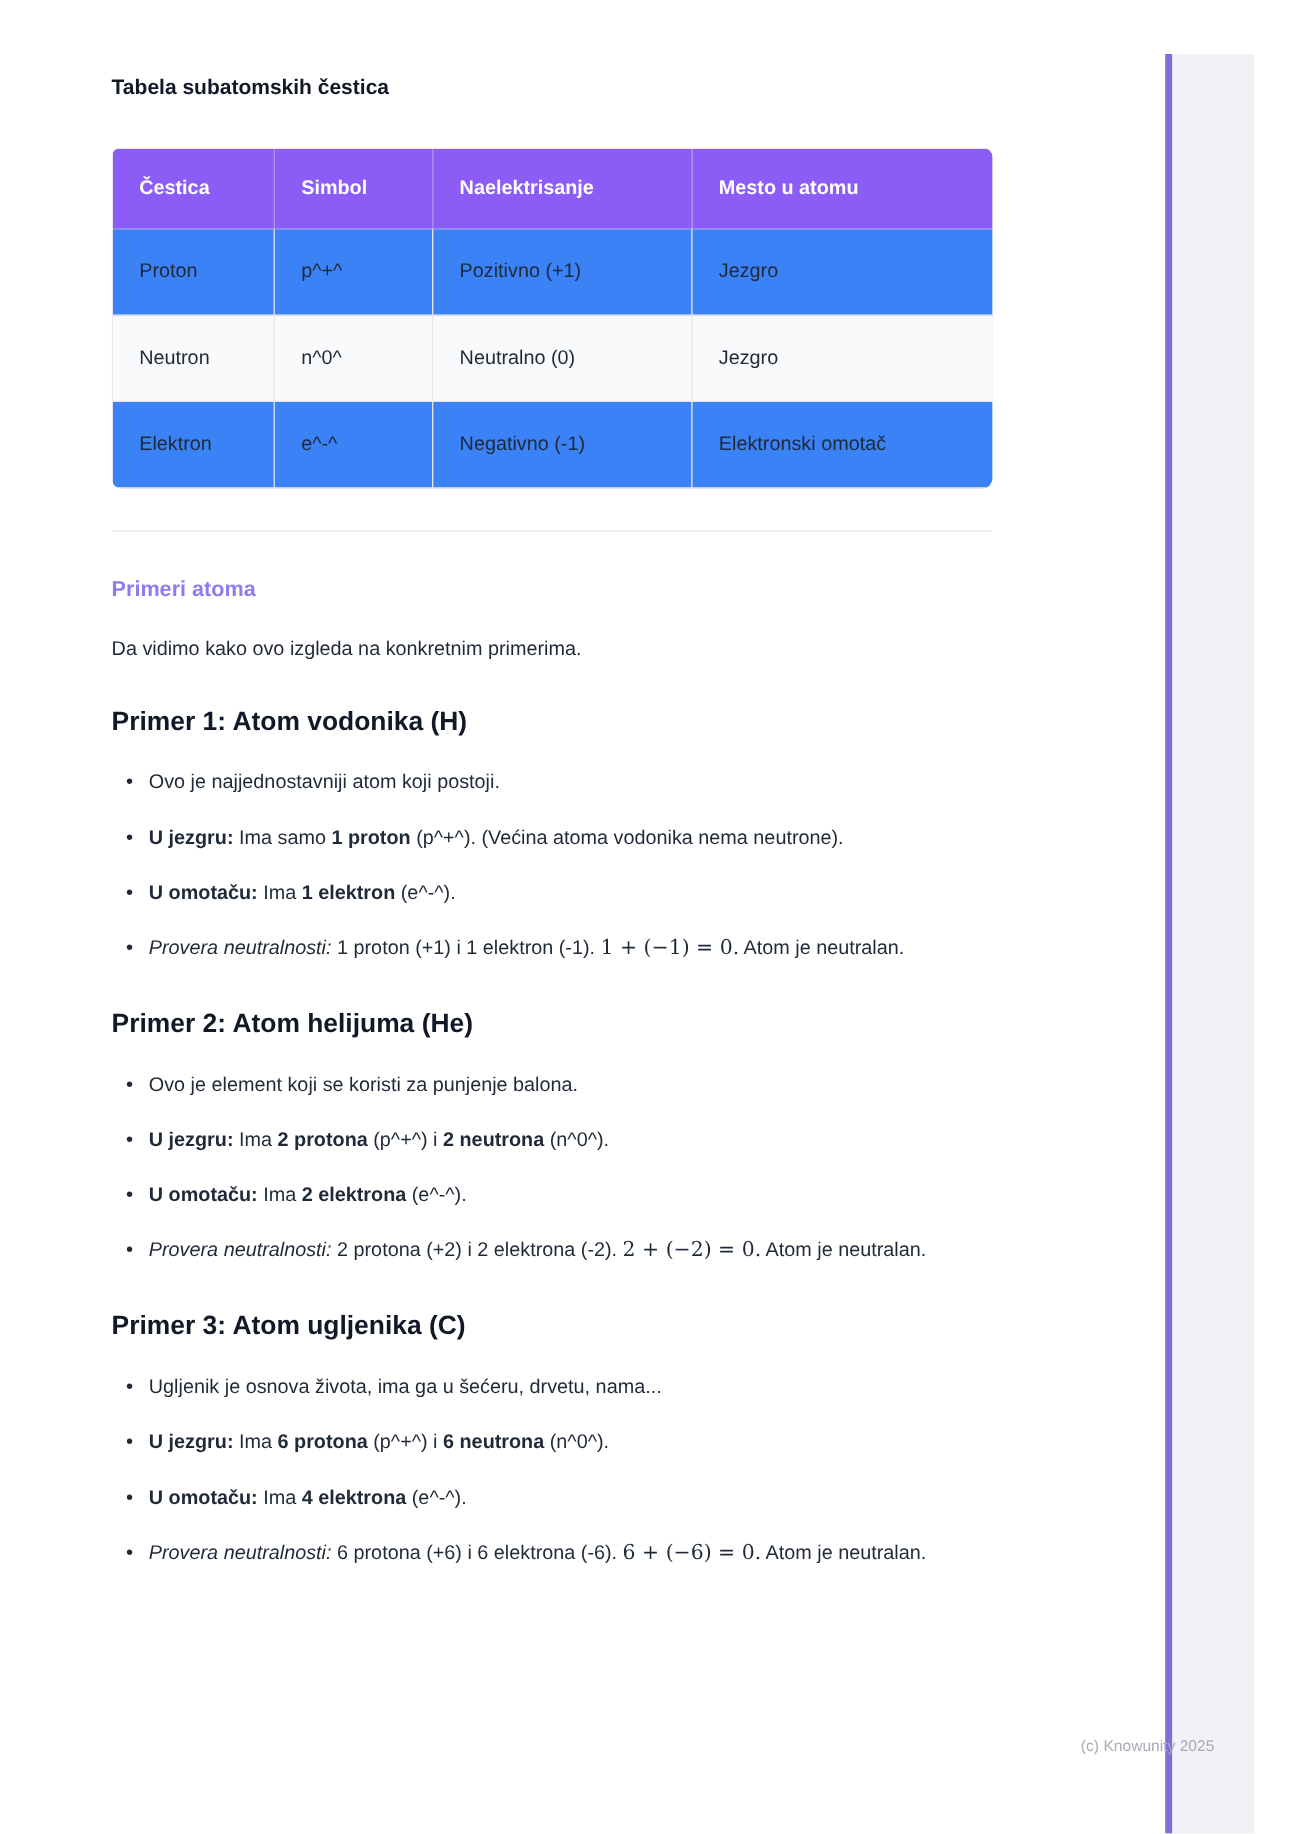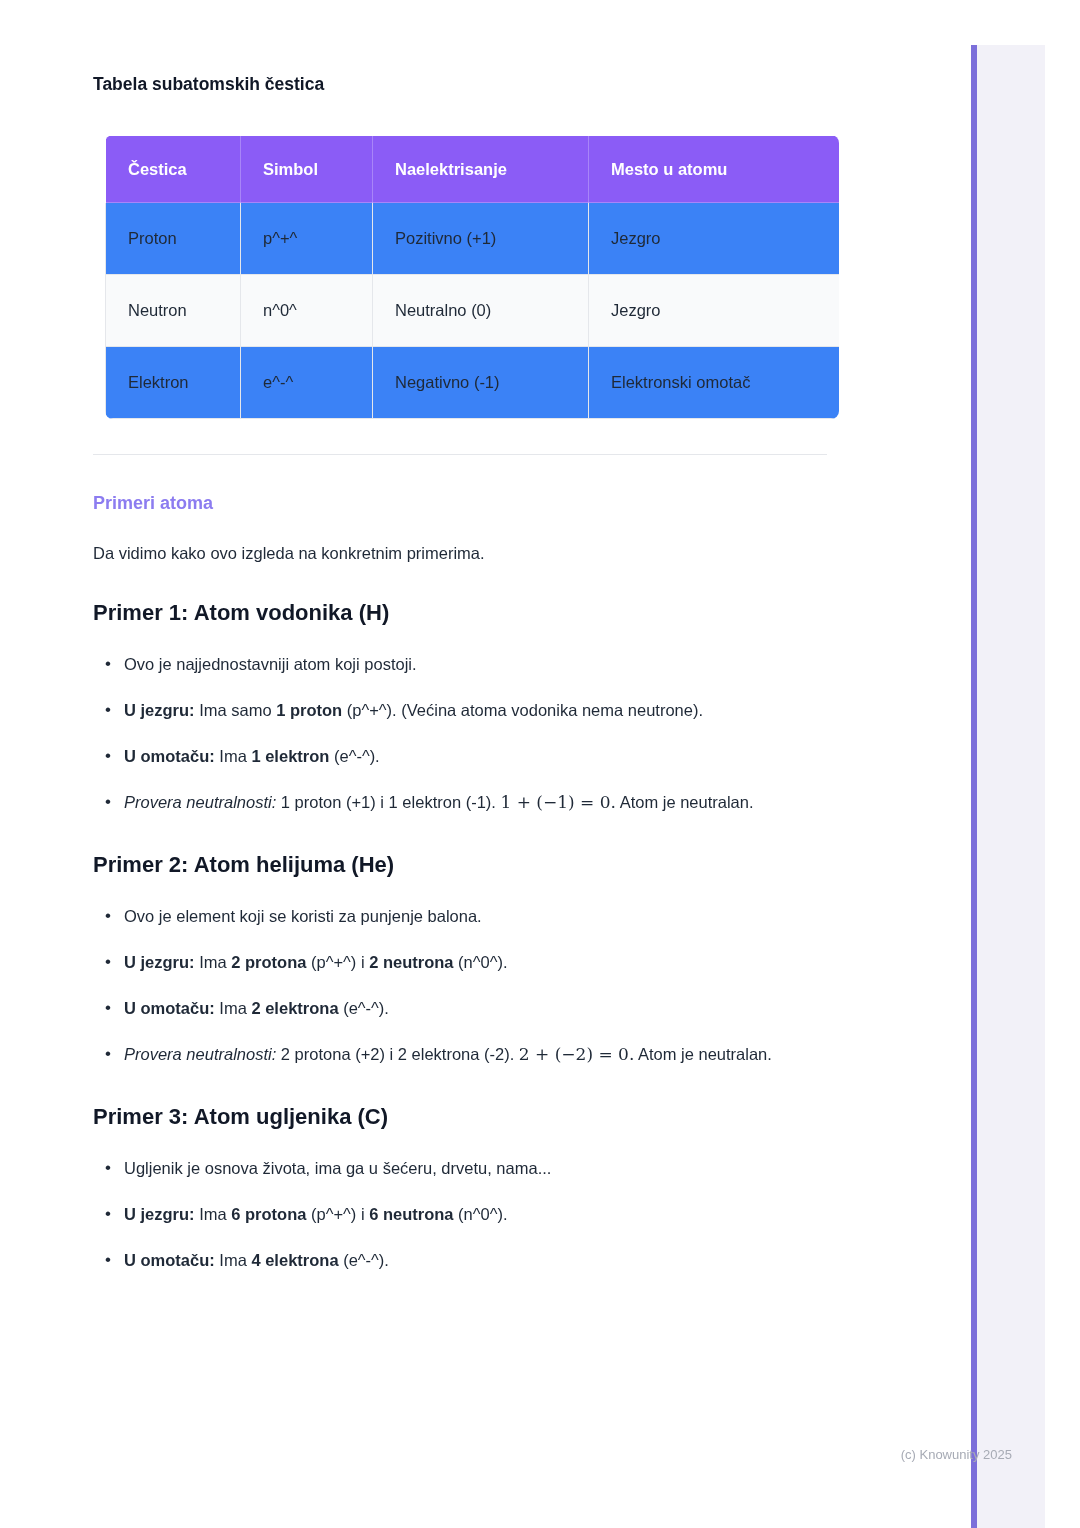--- a/index.html
+++ b/index.html
@@ -20,35 +20,34 @@
     height: 1528px;
     background: #FFFFFF;
     font-family: "Liberation Sans", sans-serif;
     color: var(--body-text);
     position: relative;
     overflow: hidden;
   }
   .content {
     position: absolute;
     left: 93px;
-    top: 16px;
+    top: 4px;
     width: 734px;
   }
   .table-title {
     margin: 58px 0 0 0;
     font-size: 17.5px;
     font-weight: 700;
     color: #111827;
   }
   .table-wrap {
     margin-top: 40px;
     border-radius: 8px;
     overflow: hidden;
     width: 734px;
-    margin-left: 12px;
   }
   table {
     border-collapse: collapse;
     width: 734px;
     table-layout: fixed;
   }
   th, td {
     border: 1px solid var(--border);
     text-align: left;
     padding: 0 22px;
@@ -206,20 +205,21 @@
           <li><span class="seg-bold">U omotaču:</span><span class="seg-plain"> Ima </span><span class="seg-bold">2 elektrona</span><span class="seg-plain"> (e^-^).</span></li>
           <li><span class="seg-italic">Provera neutralnosti:</span><span class="seg-plain"> 2 protona (+2) i 2 elektrona (-2). </span><span class="seg-math">2 + (−2) = 0.</span><span class="seg-plain"> Atom je neutralan.</span></li>
         </ul>
       </div>
       <div class="example-block">
         <h4 class="example-title">Primer 3: Atom ugljenika (C)</h4>
         <ul class="bullet-list">
           <li><span class="seg-plain">Ugljenik je osnova života, ima ga u šećeru, drvetu, nama...</span></li>
           <li><span class="seg-bold">U jezgru:</span><span class="seg-plain"> Ima </span><span class="seg-bold">6 protona</span><span class="seg-plain"> (p^+^) i </span><span class="seg-bold">6 neutrona</span><span class="seg-plain"> (n^0^).</span></li>
           <li><span class="seg-bold">U omotaču:</span><span class="seg-plain"> Ima </span><span class="seg-bold">4 elektrona</span><span class="seg-plain"> (e^-^).</span></li>
+          <li><span class="seg-italic">Provera neutralnosti:</span><span class="seg-plain"> 6 protona (+6) i 6 elektrona (-6). </span><span class="seg-math">6 + (−6) = 0.</span><span class="seg-plain"> Atom je neutralan.</span></li>
         </ul>
       </div>
     </div>
 
 </div>
 
 <div class="edge-line"></div>
 <div class="edge-panel"></div>
 <div class="footer">(c) Knowunity 2025</div>
 

